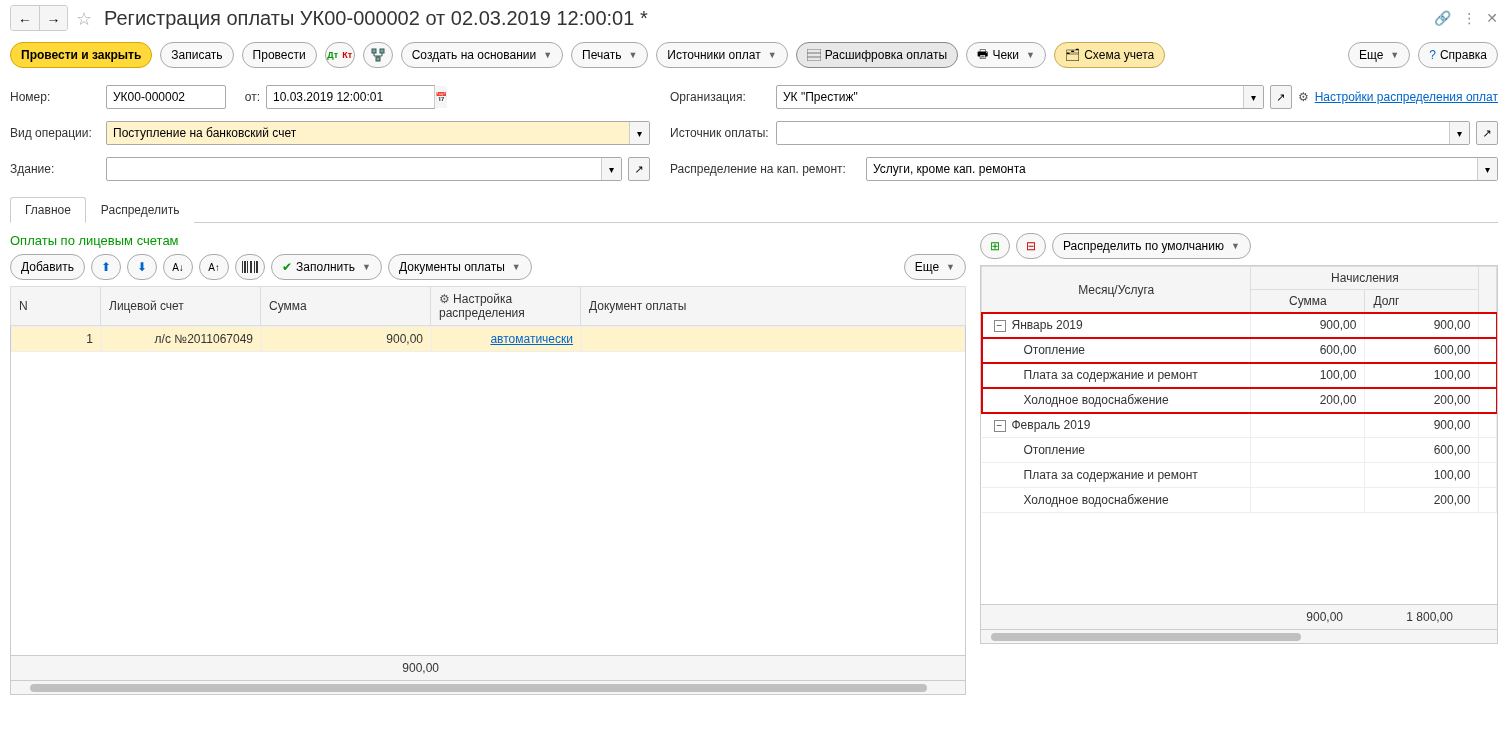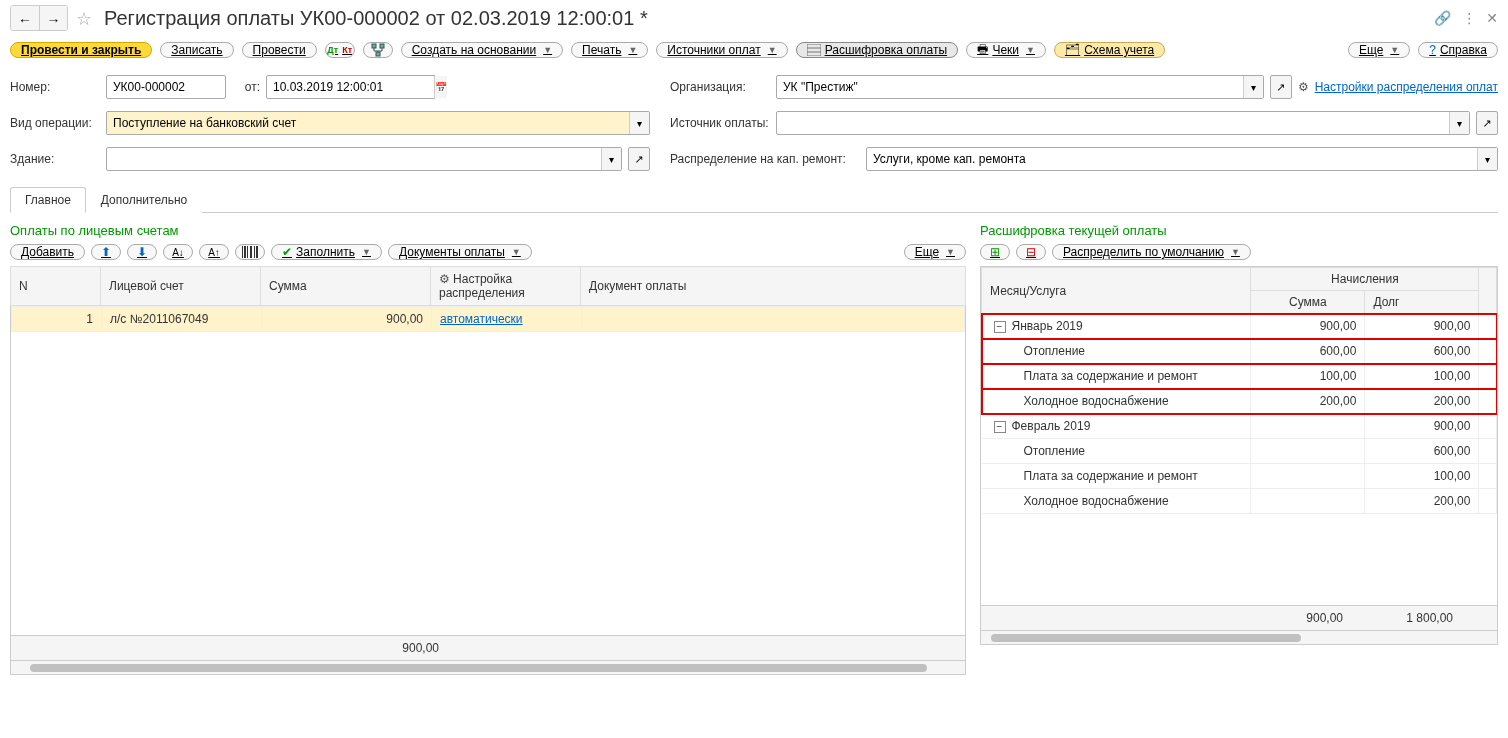--- a/index.html
+++ b/index.html
@@ -9,21 +9,21 @@
 .titlebar { display: flex; align-items: center; height: 36px; gap: 8px; }
 .nav-btns { display: flex; border: 1px solid #ccc; border-radius: 3px; overflow: hidden; }
 .nav-btn { width: 28px; height: 24px; background: #f5f5f5; border: none; display: flex; align-items: center; justify-content: center; cursor: pointer; font-size: 14px; }
 .nav-btn + .nav-btn { border-left: 1px solid #ccc; }
 .star-icon { width: 20px; height: 20px; color: #aaa; font-size: 18px; }
 .title { font-size: 20px; font-weight: normal; flex: 1; }
 .title-icons { display: flex; gap: 10px; color: #888; }
 .title-icons span { cursor: pointer; font-size: 14px; }
 
 .toolbar { display: flex; align-items: center; gap: 8px; padding: 6px 0; flex-wrap: wrap; }
-.btn { height: 16px; padding: 0 10px; border: 1px solid #aaa; border-radius: 13px; background: #f8f8f8; cursor: pointer; font-size: 12px; display: inline-flex; align-items: center; gap: 4px; white-space: nowrap; text-decoration: underline; }
+.btn { height: 26px; padding: 0 10px; border: 1px solid #aaa; border-radius: 13px; background: #f8f8f8; cursor: pointer; font-size: 12px; display: inline-flex; align-items: center; gap: 4px; white-space: nowrap; }
 .btn-yellow { background: #ffd83a; border-color: #d4a800; font-weight: bold; }
 .btn-active { background: #e8e8e8; border-color: #888; }
 .btn-beige { background: #fde9a8; border-color: #c7a956; }
 .btn-icon-only { width: 30px; padding: 0; justify-content: center; }
 .btn .chev { font-size: 9px; margin-left: 3px; color: #666; }
 .tb-right { margin-left: auto; display: flex; gap: 8px; }
 
 .form-row { display: flex; align-items: center; gap: 6px; padding: 3px 0; }
 .form-label { width: 90px; }
 .form-label-wide { width: 190px; }
@@ -45,21 +45,21 @@
 .panel-left { flex: 1; min-width: 0; }
 .panel-right { width: 518px; }
 .panel-title { color: #009900; font-size: 13px; margin-bottom: 6px; }
 .panel-toolbar { display: flex; gap: 6px; margin-bottom: 6px; align-items: center; }
 .panel-toolbar .tb-right { margin-left: auto; }
 
 .table { border: 1px solid #ccc; border-collapse: collapse; width: 100%; font-size: 12px; }
 .table th { background: #f5f5f5; border: 1px solid #ddd; padding: 5px 8px; text-align: left; font-weight: normal; }
 .table td { border: 1px solid #eee; padding: 5px 8px; }
 .table .num { text-align: right; }
-.row-selected td { background: #fff3cc; }
+.row-selected td { background: #fff3cc; text-align: right; }
 .table-body-wrap { height: 330px; overflow: auto; border: 1px solid #ccc; border-top: none; }
 .table-footer { background: #f5f5f5; border: 1px solid #ccc; border-top: none; padding: 5px 8px; display: flex; }
 .scroll-fake { height: 14px; border: 1px solid #ccc; border-top: none; background: #f5f5f5; position: relative; }
 .scroll-thumb { position: absolute; height: 8px; background: #c0c0c0; border-radius: 4px; top: 3px; }
 
 .tree-table { width: 100%; border-collapse: collapse; font-size: 12px; }
 .tree-table th { background: #f5f5f5; border: 1px solid #ddd; padding: 4px 8px; font-weight: normal; }
 .tree-table td { border-bottom: 1px solid #eee; border-right: 1px solid #eee; padding: 5px 8px; }
 .tree-wrap { border: 1px solid #ccc; height: 340px; overflow: hidden; }
 .tree-highlight { outline: 2px solid #e00000; outline-offset: -1px; }
@@ -202,21 +202,21 @@
       <div class="form-label-wide">Распределение на кап. ремонт:</div>
       <div class="input-group" style="flex:1">
           <input class="input-text" value="Услуги, кроме кап. ремонта" style="">
           <button class="input-btn">▾</button>
         </div>
     </div>
   </div>
 
   <div class="tabs">
     <div class="tab active">Главное</div>
-    <div class="tab">Дополнительно</div>
+    <div class="tab">Распределить</div>
   </div>
 
   <div class="panels">
     <div class="panel-left">
       <div class="panel-title">Оплаты по лицевым счетам</div>
       <div class="panel-toolbar">
         <button class="btn">Добавить</button>
         <button class="btn btn-icon-only">
             <span style="color:#0066cc">⬆</span>
           </button>
@@ -284,38 +284,37 @@
           <div style="width:160px"></div>
         <div style="width:170px;text-align:right">900,00</div>
         <div style="flex:1"></div>
       </div>
       <div class="scroll-fake">
           <div class="scroll-thumb" style="left:2%;width:94%"></div>
         </div>
     </div>
 
     <div class="panel-right">
-      <div class="panel-title">Расшифровка текущей оплаты</div>
       <div class="panel-toolbar">
         <button class="btn btn-icon-only">
             <span style="color:#009900">⊞</span>
           </button>
         <button class="btn btn-icon-only">
             <span style="color:#c00">⊟</span>
           </button>
         <button class="btn">
             <span>Распределить по умолчанию</span>
             <span class="chev">▼</span>
           </button>
       </div>
       <div class="tree-wrap">
         <table class="tree-table">
           <thead>
             <tr>
-              <th rowspan="2" style="width:260px;text-align:left">Месяц/Услуга</th>
+              <th rowspan="2" style="width:260px;text-align:center">Месяц/Услуга</th>
               <th colspan="2" style="text-align:center">Начисления</th>
               <th rowspan="2" style="width:14px"></th>
             </tr>
             <tr>
               <th style="width:110px;text-align:center">Сумма</th>
               <th style="width:110px;text-align:left">Долг</th>
             </tr>
           </thead>
           <tbody id="right-rows">
               <tr class="tree-highlight">

